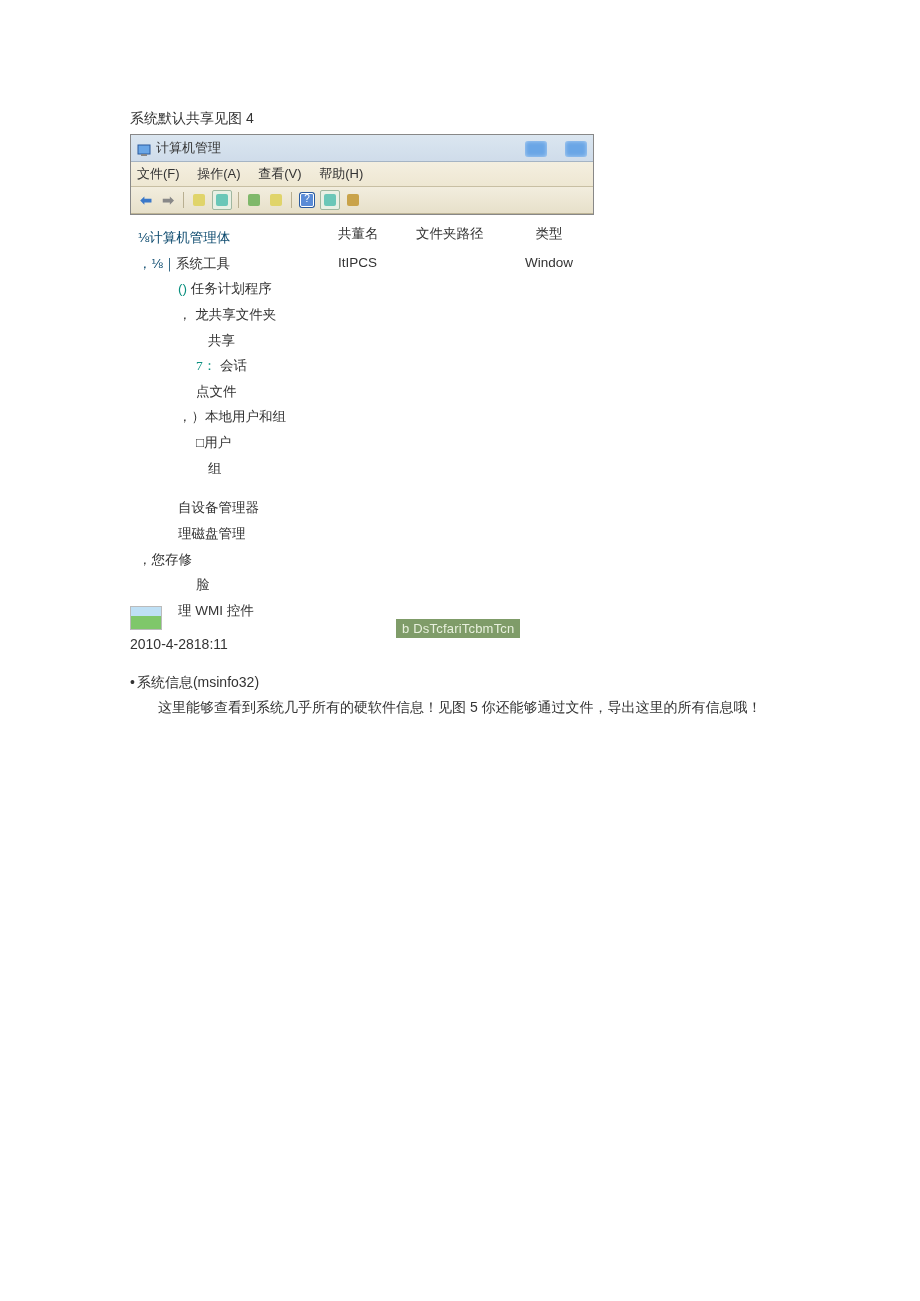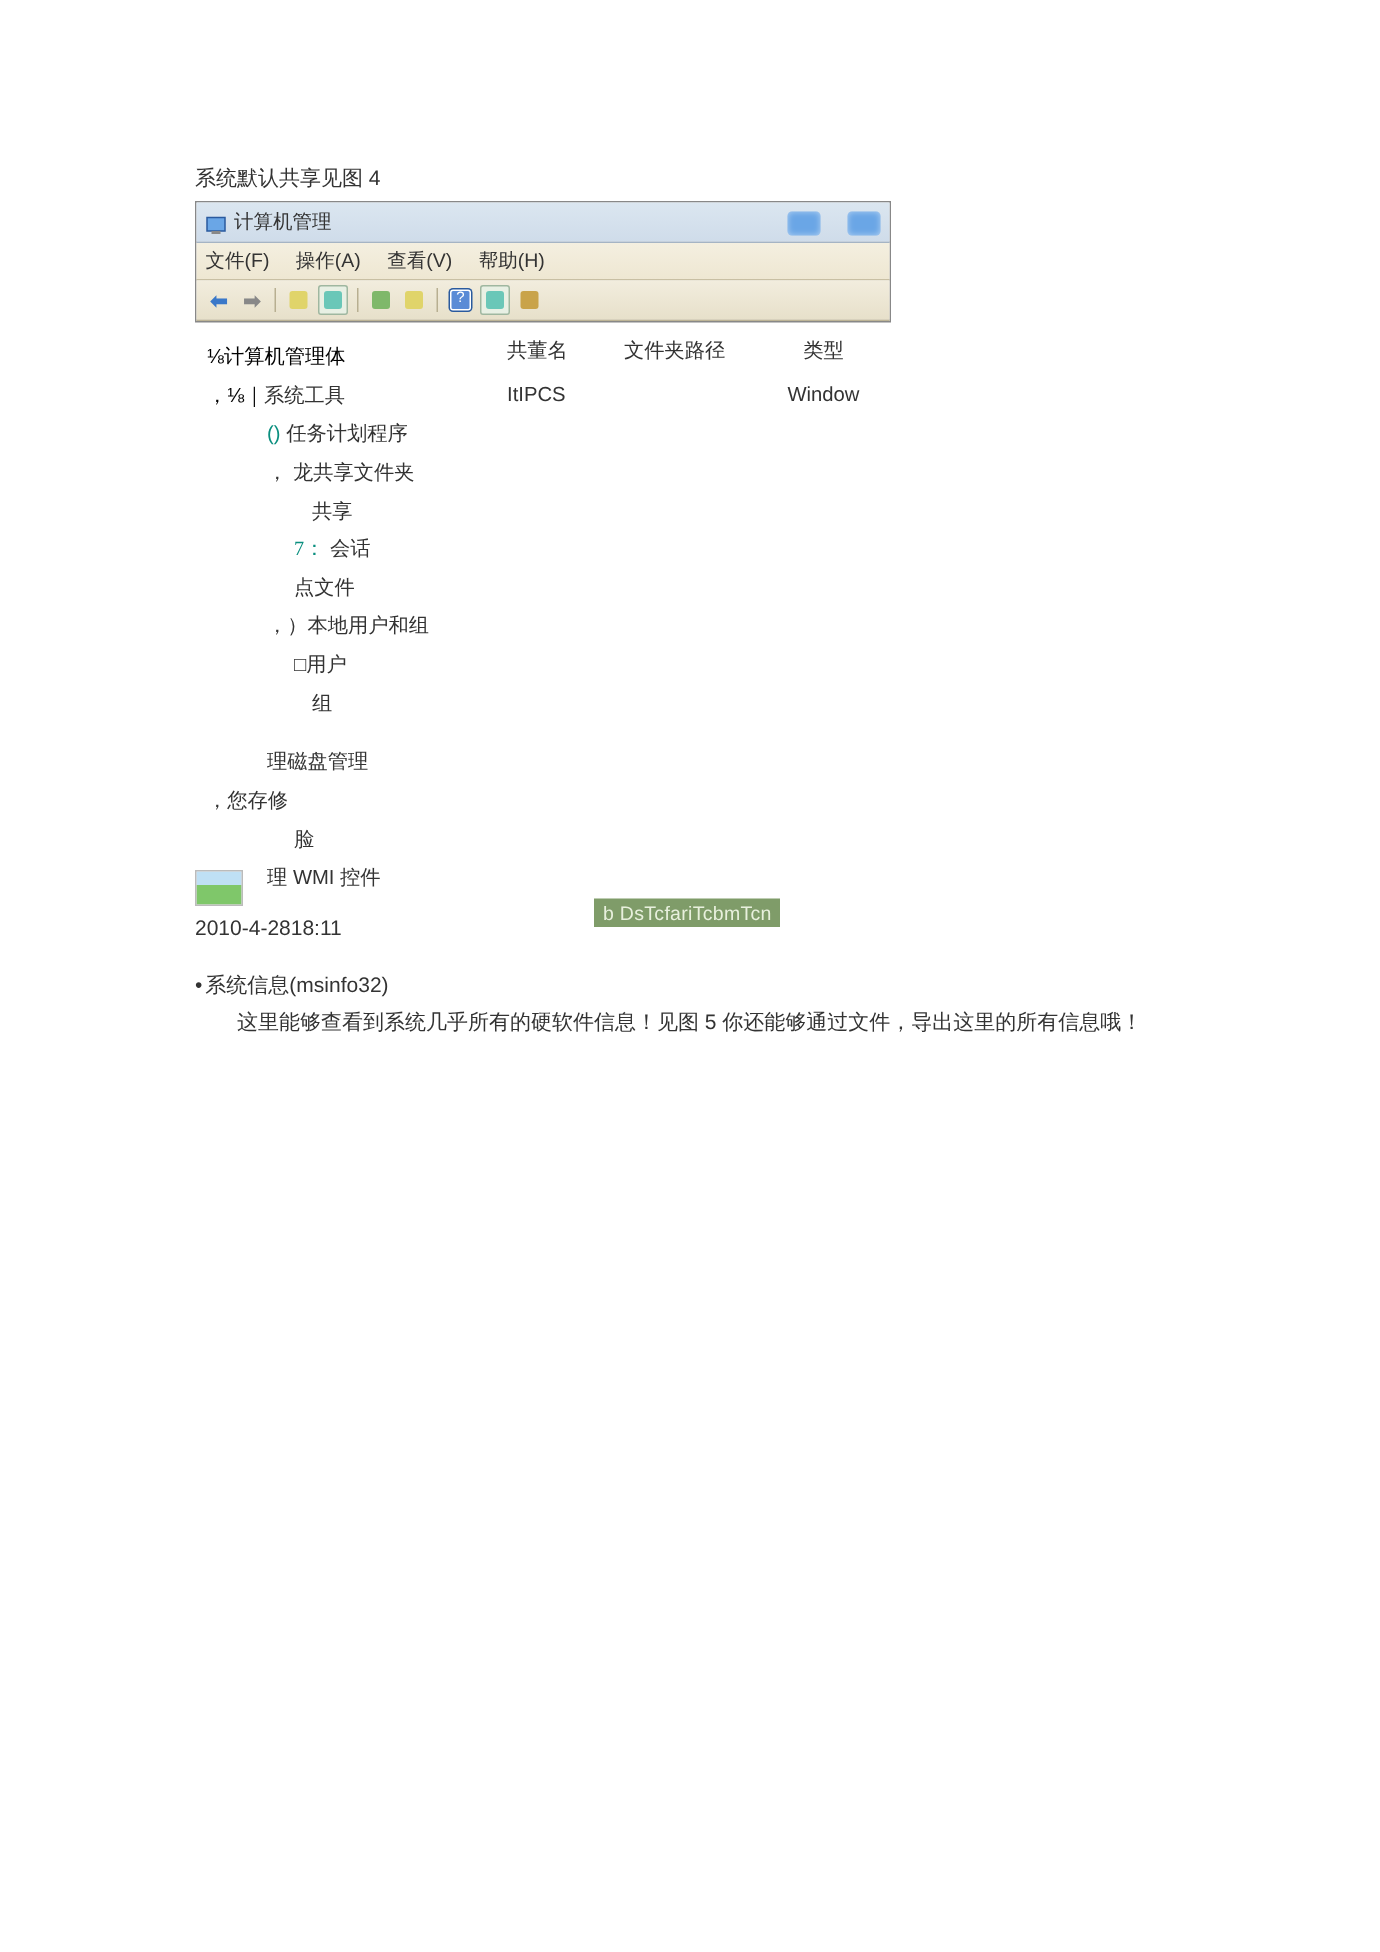--- a/index.html
+++ b/index.html
@@ -93,21 +93,21 @@
   .ic-teal { width: 12px; height: 12px; background: #6ac7b8; border-radius: 2px; }
   .ic-gold { width: 12px; height: 12px; background: #c9a34a; border-radius: 2px; }
 
   .content-row {
     display: flex;
     font-size: 13.5px;
     padding: 10px 8px 0 8px;
   }
   .tree-col { width: 200px; line-height: 1.9; }
   .tree-col .row { white-space: nowrap; }
-  .t-blue { color: #000000; }
+  .t-blue { color: #0c4a6e; }
   .t-teal { color: #0a8f7f; }
   .t-gray { color: #555; }
   .pad2 { padding-left: 40px; }
   .pad3 { padding-left: 58px; }
   .pad4 { padding-left: 70px; }
 
   .headers {
     flex: 1;
     display: flex;
     font-size: 13.5px;
@@ -240,20 +240,21 @@
         </div>
         <div class="row pad3">点文件</div>
         <div class="row pad2">
           <span>，）</span><span>本地用户和组</span>
         </div>
         <div class="row pad3">
           <span>□</span><span>用户</span>
         </div>
         <div class="row pad4">组</div>
         <div class="row" style="height:14px"></div>
+        <div class="row pad2">自设备管理器</div>
         <div class="row pad2">理磁盘管理</div>
         <div class="row">
           <span>，您</span><span>存修</span>
         </div>
         <div class="row pad3">脸</div>
         <div class="row pad2">
           <span>理</span><span> WMI 控件</span>
         </div>
       </div>
 
@@ -264,21 +265,21 @@
           <div class="h3">类型</div>
         </div>
         <div class="data-row" style="margin-top:12px">
           <div class="h1">ItIPCS</div>
           <div class="h2"></div>
           <div class="h3">Window</div>
         </div>
       </div>
     </div>
 
-    <div class="watermark" style="left:266px; top:384px;">b DsTcfariTcbmTcn</div>
+    <div class="watermark" style="left:266px; top:404px;">b DsTcfariTcbmTcn</div>
 
     <div style="margin-top:-18px; display:flex; align-items:center;">
       <span class="thumb"></span>
     </div>
   </div>
 
   <div class="timestamp">2010-4-2818:11</div>
 
   <div class="section">
     <div class="bullet-line">

